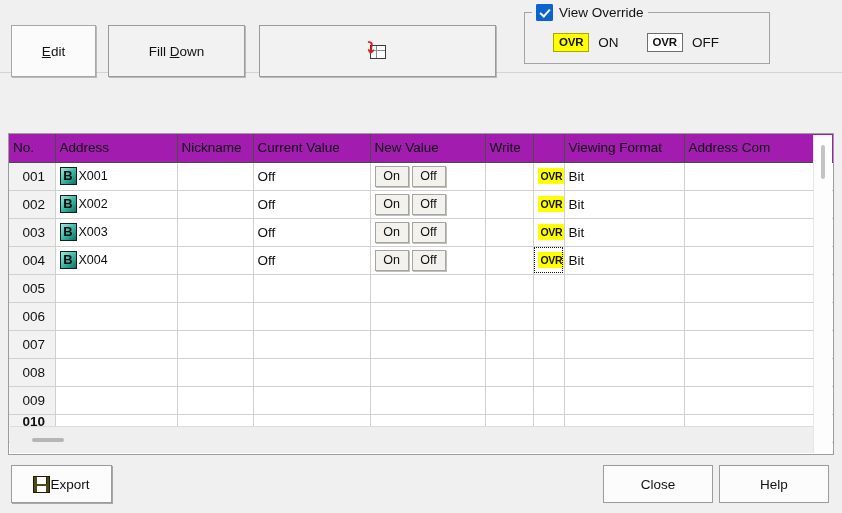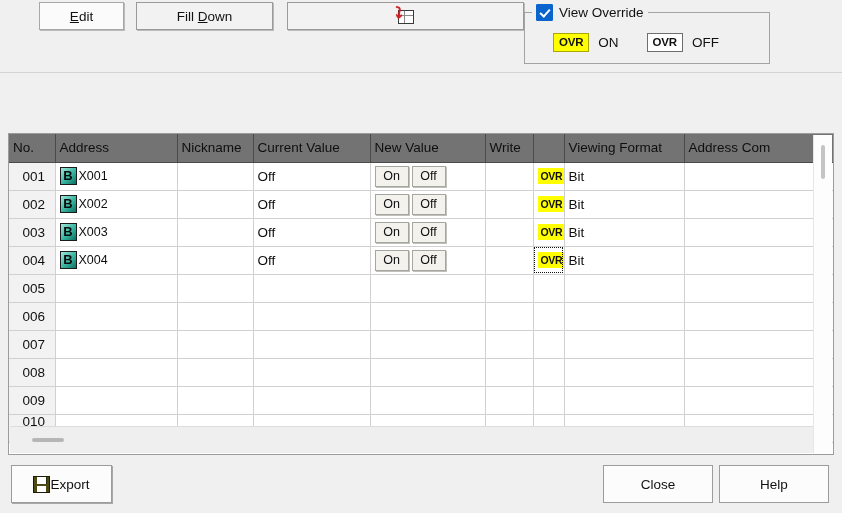--- a/index.html
+++ b/index.html
@@ -88,32 +88,31 @@
 
   
   .toolbar {
     flex: 0 0 72px;
     position: relative;
     background: #f0f0f0;
     border-bottom: 1px solid #d4d4d4;
   }
   .tbtn {
     position: absolute;
-    top: 2px;
-    height: 28px;
+    top: 25px;
+    height: 52px;
     background: #f2f2f2;
     border: 1px solid #9a9a9a;
     box-sizing: border-box;
     display: flex;
     align-items: center;
     justify-content: center;
     font-size: 13.5px;
     color: #111;
     box-shadow: 1px 1px 0 rgba(120,120,120,0.45);
-    margin-left: 28px;
   }
   .tbtn.light {
     background: #fbfbfb;
     border-color: #a8a8a8;
   }
   .tbtn u { text-decoration: underline; text-underline-offset: 1px; }
 
   #btn-edit  { left: 11px;  width: 85px; }
   #btn-fill  { left: 108px; width: 137px; }
   #btn-write { left: 259px; width: 237px; gap: 8px; }
@@ -235,21 +234,21 @@
     overflow: hidden;
   }
   table.grid {
     border-collapse: collapse;
     table-layout: fixed;
     width: 900px;
     font-size: 13.5px;
   }
   table.grid th {
     height: 28px;
-    background: #737373;
+    background: #a21caf;
     border-right: 1px solid #4a4a4a;
     border-bottom: 1px solid #4a4a4a;
     font-weight: normal;
     text-align: left;
     padding: 0 0 0 4px;
     color: #0f0f0f;
     white-space: nowrap;
     overflow: hidden;
     box-sizing: border-box;
   }
@@ -313,21 +312,21 @@
     font-weight: bold;
     letter-spacing: -0.3px;
     line-height: 16px;
     padding: 0 3px;
     color: #101010;
   }
   td.c-ovr.focused { outline: 1px dotted #111; outline-offset: -2px; }
 
   .clip-row td { height: 13px; border-bottom: none; }
   .clip-row td.c-no { color: #0f0f0f; }
-  .clip-inner { position: relative; top: -7px; }
+  .clip-inner { position: relative; top: -7px; font-weight: bold; }
 
   
   .vscroll {
     position: absolute;
     right: 1px; top: 1px;
     width: 18px;
     bottom: 1px;
     background: #fdfdfd;
     border-left: 1px solid #e6e6e6;
   }

